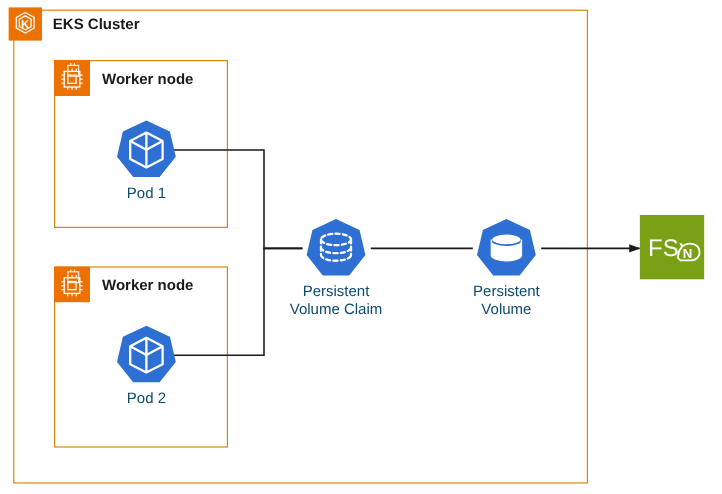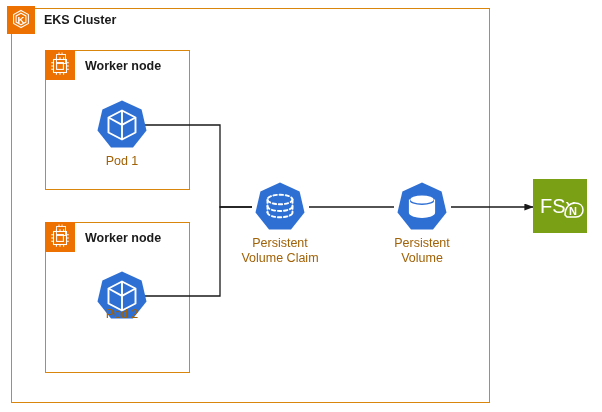--- a/index.html
+++ b/index.html
@@ -54,21 +54,21 @@
   .k8s-node {
     position: absolute;
     text-align: center;
   }
   .k8s-node .glyph { display: block; margin: 0 auto; }
   .k8s-label {
     position: absolute;
     text-align: center;
     font-size: 12.5px;
     line-height: 14.5px;
-    color: #a16207;
+    color: #0c4a6e;
     white-space: pre-line;
   }
 </style>
 </head>
 <body>
 
 <div id="canvas">
 
   <div class="group-box" style="left:11px; top:8px; width:479px; height:395px;"></div>
 
@@ -157,21 +157,21 @@
     <svg class="glyph" width="56" height="56" viewBox="0 0 56 56">
       <path d="M28 3.5 L47.6 12.6 L52.5 33.6 L39.0 50.5 L17.0 50.5 L3.5 33.6 L8.4 12.6 Z" fill="#2E6FD4"></path>
       <g fill="none" stroke="#FFFFFF" stroke-width="1.9" stroke-linejoin="round">
         <path d="M28 13.5 L41.5 20.5 L41.5 35.5 L28 42.5 L14.5 35.5 L14.5 20.5 Z"></path>
         <path d="M28 13.5 L28 27.8"></path>
         <path d="M14.5 20.5 L28 27.8 L41.5 20.5"></path>
         <path d="M28 27.8 L28 42.5"></path>
       </g>
     </svg>
   </div>
-  <div class="k8s-label" style="left:72px; top:307px; width:100px;">Pod 2</div>
+  <div class="k8s-label" style="left:72px; top:325px; width:100px;">Pod 2</div>
 
   <div class="k8s-node" style="left:252px; top:179px; width:56px; height:56px;">
     <svg class="glyph" width="56" height="56" viewBox="0 0 56 56">
       <path d="M28 3.5 L47.6 12.6 L52.5 33.6 L39.0 50.5 L17.0 50.5 L3.5 33.6 L8.4 12.6 Z" fill="#2E6FD4"></path>
       <g fill="none" stroke="#FFFFFF" stroke-width="1.9" stroke-dasharray="3.4 2.6" stroke-linecap="round">
         <ellipse cx="28" cy="20.5" rx="12.5" ry="4.8"></ellipse>
         <path d="M15.5 20.5 L15.5 33.5"></path>
         <path d="M40.5 20.5 L40.5 33.5"></path>
         <path d="M15.5 33.5 A 12.5 4.8 0 0 0 40.5 33.5"></path>
         <path d="M15.5 27.2 A 12.5 4.8 0 0 0 40.5 27.2"></path>

